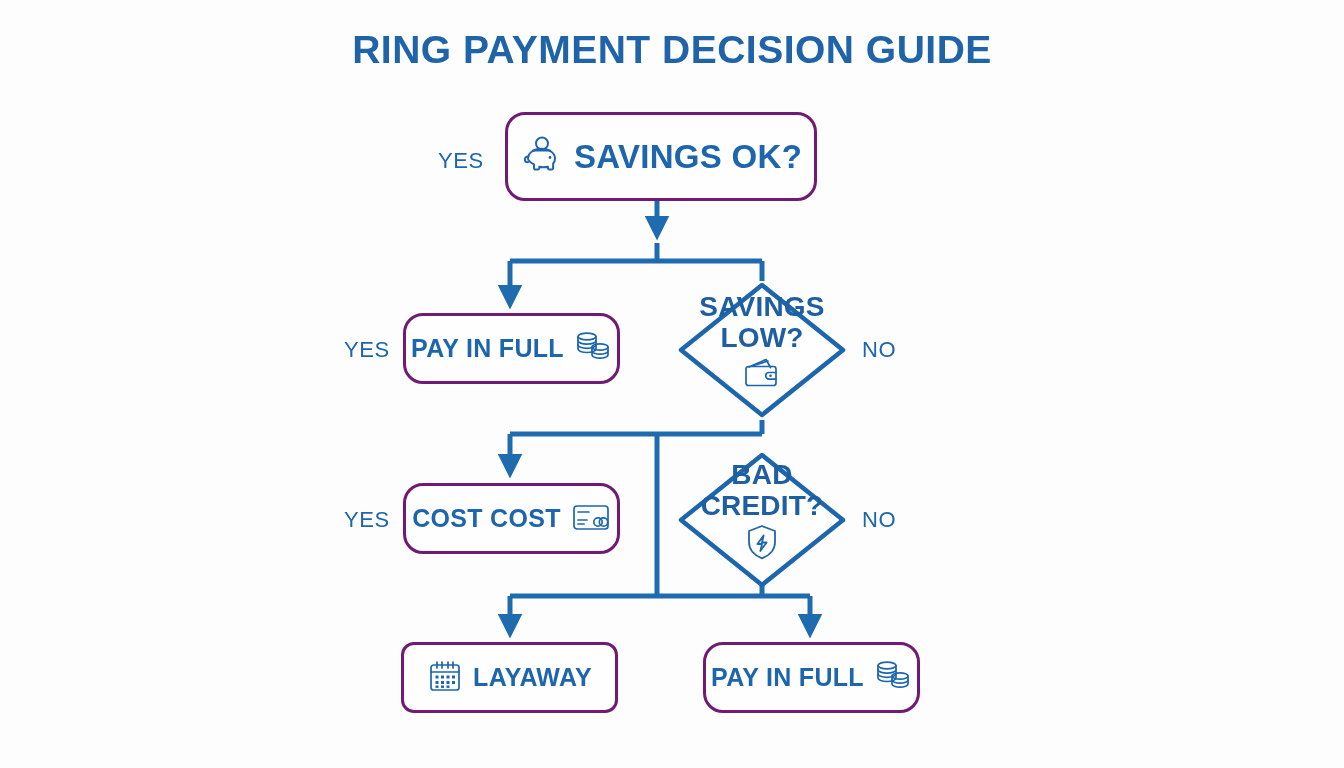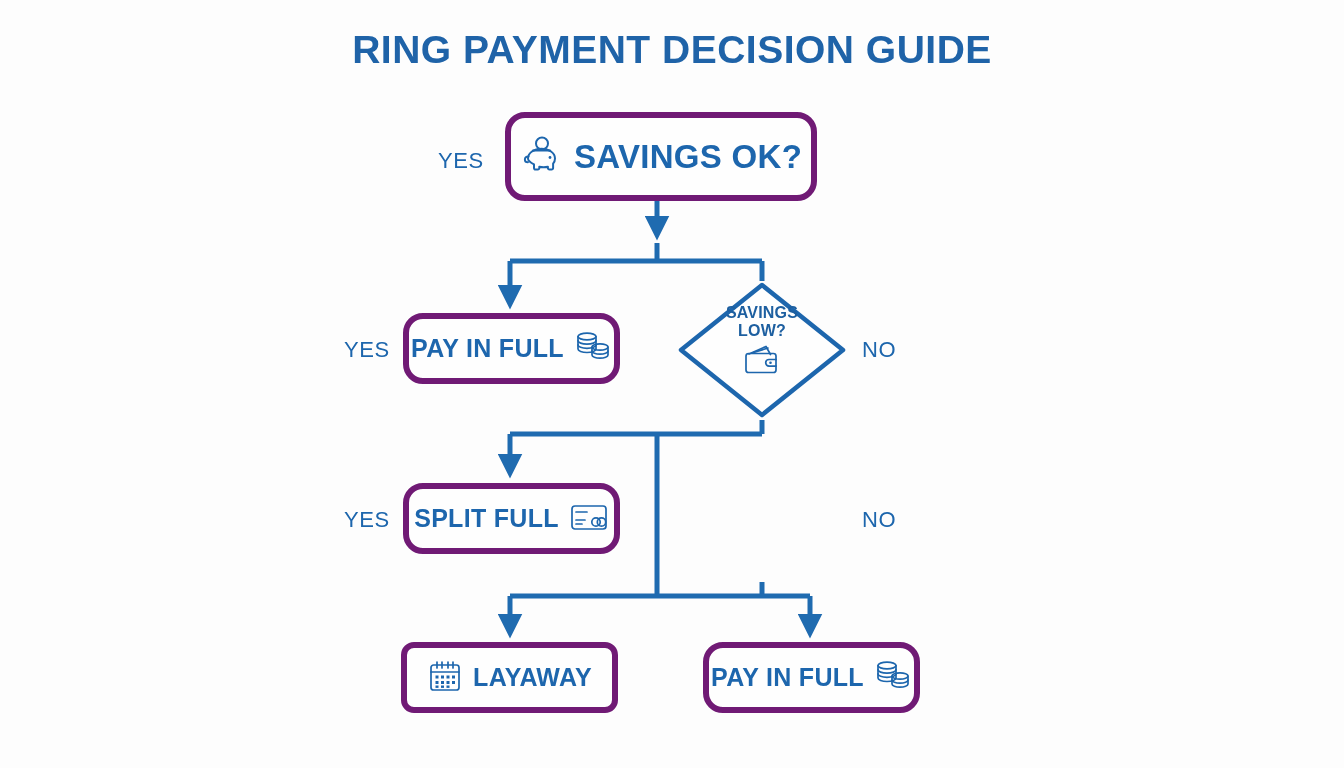--- a/index.html
+++ b/index.html
@@ -32,21 +32,21 @@
     font-size: 39px;
     font-weight: bold;
     letter-spacing: 0.5px;
     color: #1f63a8;
     white-space: nowrap;
   }
   
   .node {
     position: absolute;
     box-sizing: border-box;
-    border: 6px solid #701a75;
+    border: 3px solid #701a75;
     border-radius: 20px;
     background: #fefefe;
     display: flex;
     align-items: center;
     justify-content: center;
     gap: 10px;
   }
   .node-label {
     color: #1d66ad;
     font-weight: bold;
@@ -69,21 +69,21 @@
     height: 100%;
     display: flex;
     flex-direction: column;
     align-items: center;
     justify-content: center;
     pointer-events: none;
   }
   .diamond .dlabel {
     color: #1d5fa0;
     font-weight: bold;
-    font-size: 16px;
+    font-size: 28px;
     line-height: 1.12;
     text-align: center;
     white-space: pre-line;
     margin-top: -16px;
     letter-spacing: 0.2px;
   }
   .diamond .dicon {
     margin-top: 2px;
   }
   
@@ -189,33 +189,48 @@
         </svg>
       </span>
     </div>
   </div>
 
   <div class="edge-label" style="left:862px; top:337px;">NO</div>
 
   <div class="edge-label" style="left:344px; top:507px;">YES</div>
 
   <div class="node small" style="left:403px; top:483px; width:217px; height:71px;">
-    <span class="node-label">SPLIT FULL</span>
+    <span class="node-label">COST COST</span>
     <span class="icon">
       <svg width="40" height="30" viewBox="0 0 40 30" fill="none" stroke="#1d66ad" stroke-width="1.7" stroke-linecap="round" stroke-linejoin="round">
         <rect x="3" y="4" width="34" height="23" rx="3"></rect>
         <path d="M7 10h11"></path>
         <path d="M7 18h9"></path>
         <path d="M7 22h6"></path>
         <circle cx="27" cy="20" r="4.2"></circle>
         <circle cx="32.5" cy="20" r="4.2"></circle>
       </svg>
     </span>
   </div>
 
+  <div class="diamond" style="left:676px; top:450px; width:172px; height:140px;">
+    <svg width="172" height="140" viewBox="0 0 172 140" fill="none">
+      <path d="M86 5 L167 70 L86 135 L5 70 Z" stroke="#1d66ad" stroke-width="4.5" stroke-linejoin="round" fill="#fefefe"></path>
+    </svg>
+    <div class="dtext">
+      <div class="dlabel">BAD
+CREDIT?</div>
+      <span class="icon dicon">
+        <svg width="34" height="38" viewBox="0 0 34 38" fill="none" stroke="#1d66ad" stroke-width="1.8" stroke-linecap="round" stroke-linejoin="round">
+          <path d="M17 3 L30 8v11c0 8-5.7 13.7-13 16.3C9.7 32.7 4 27 4 19V8Z"></path>
+          <path d="M18.6 12.5 L12.4 21h4.6l-1.6 7 6.2-8.5h-4.6Z"></path>
+        </svg>
+      </span>
+    </div>
+  </div>
 
   <div class="edge-label" style="left:862px; top:507px;">NO</div>
 
   <div class="node small" style="left:401px; top:642px; width:217px; height:71px;border-radius:13px;">
     <span class="icon">
       <svg width="36" height="36" viewBox="0 0 36 36" fill="none" stroke="#1d66ad" stroke-width="1.7" stroke-linecap="round" stroke-linejoin="round">
         <rect x="4" y="7" width="28" height="25" rx="2.6"></rect>
         <path d="M4 14h28"></path>
         <path d="M10 4v6M15 4v6M21 4v6M26 4v6"></path>
         <g fill="#1d66ad" stroke="none">

